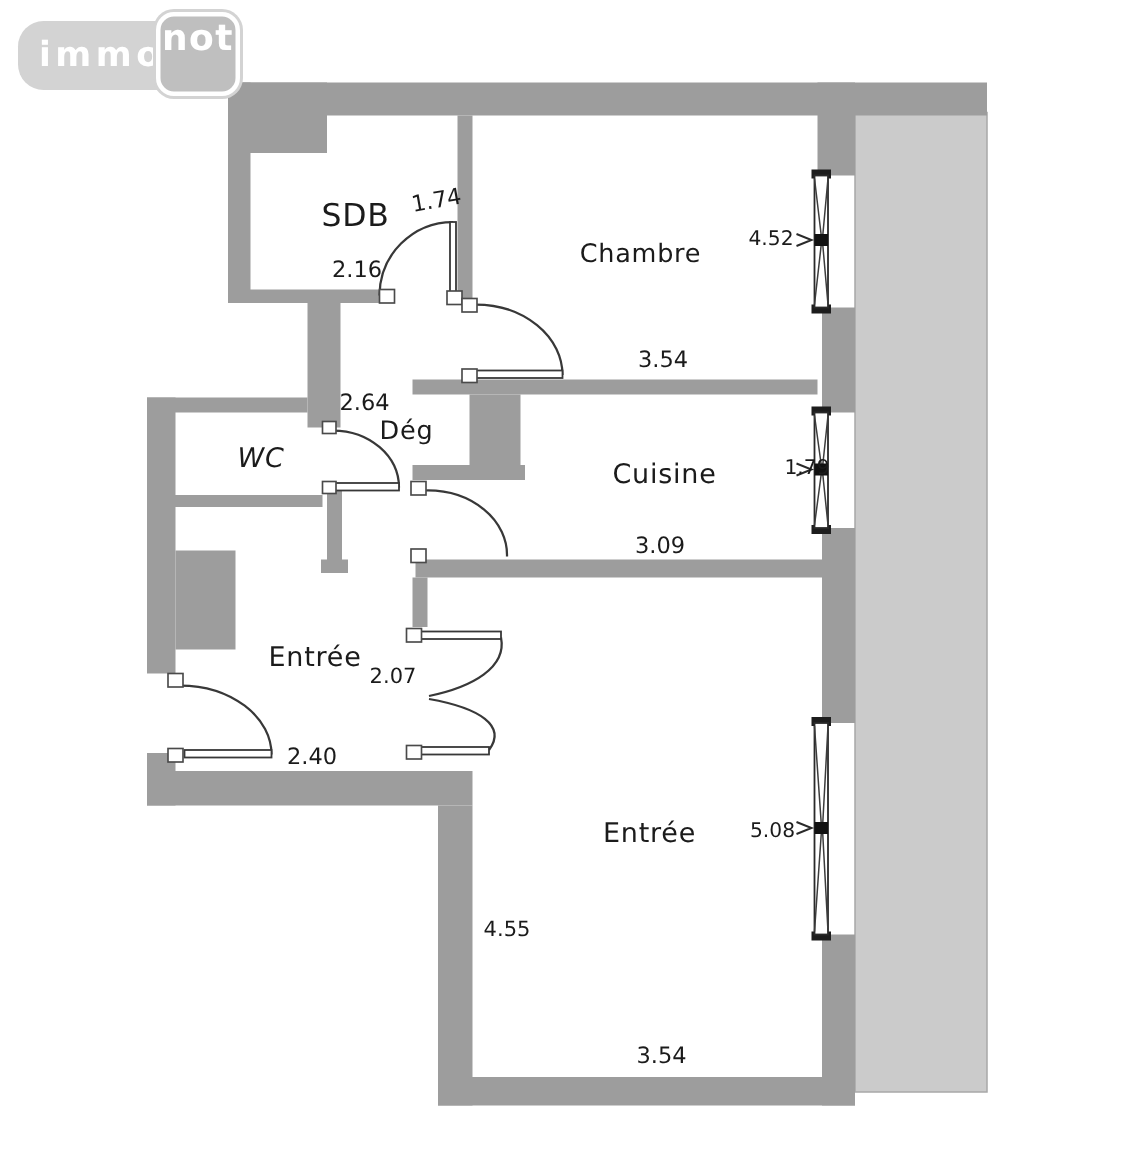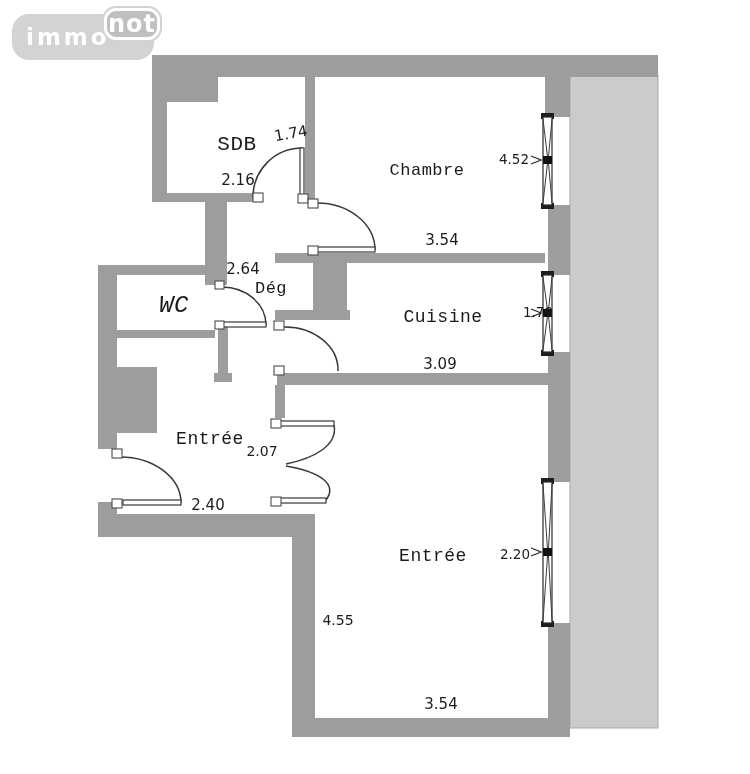--- a/index.html
+++ b/index.html
@@ -18,33 +18,33 @@
   .terrace{fill:var(--terrace);stroke:#a8a8a8;stroke-width:1;}
   .door-arc{fill:none;stroke:var(--line);stroke-width:1.5;}
   .leaf{fill:#ffffff;stroke:var(--line);stroke-width:1.2;}
   .hinge{fill:#ffffff;stroke:#4a4a4a;stroke-width:1.1;}
   .win-frame{fill:#ffffff;stroke:#2a2a2a;stroke-width:1.2;}
   .win-cap{fill:#1d1d1d;}
   .win-node{fill:#111111;}
   .win-diag{stroke:#3c3c3c;stroke-width:1;fill:none;}
   .dim-arrow{fill:none;stroke:#2a2a2a;stroke-width:1.3;}
   .lbl{position:absolute;transform:translate(-50%,-50%);white-space:nowrap;color:var(--text);line-height:1;}
-  .room-lbl{font-size:18px;letter-spacing:0.5px;font-family:Liberation Mono, monospace;}
+  .room-lbl{font-size:18px;letter-spacing:0.5px;}
   .dim-lbl{font-size:15px;}
   .lbl-sdb{font-size:21px;}
-  .lbl-wc{font-size:24px;font-style:italic;text-align:right;}
+  .lbl-wc{font-size:18px;font-style:italic;text-align:right;}
   .lbl-chambre{font-size:17px;}
   .lbl-174{transform:translate(-50%,-50%) rotate(-10deg);}
   
   #logo{position:absolute;left:12px;top:8px;width:148px;height:42px;}
   #logo .pill{position:absolute;left:0;top:6px;width:142px;height:46px;background:var(--logo-pill);
     border-radius:17px;display:flex;align-items:center;padding-left:14px;box-sizing:border-box;}
   #logo .immo{color:#ffffff;font-size:23px;letter-spacing:3px;font-weight:bold;}
-  #logo .not-block{position:absolute;left:92px;top:0;width:56px;height:32px;background:var(--logo-block);
-    border:3px solid #ffffff;border-radius:12px;box-sizing:border-box;display:flex;align-items:center;
+  #logo .not-block{position:absolute;left:92px;top:0;width:56px;height:56px;background:var(--logo-block);
+    border:3px solid #ffffff;border-radius:12px;box-sizing:border-box;display:flex;align-items:flex-start;
     justify-content:center;box-shadow:0 0 0 2px var(--logo-pill);}
   #logo .not{color:#ffffff;font-size:24px;font-weight:bold;letter-spacing:1px;}
 </style>
 </head>
 <body>
 
 <div id="stage">
 
   <svg id="plan-svg" width="750" height="774" viewBox="0 0 750 774">
 
@@ -159,21 +159,21 @@
 
   <span class="lbl dim-lbl lbl-174" style="left:291px;top:134px;">1.74</span>
   <span class="lbl dim-lbl" style="left:238px;top:180px;">2.16</span>
   <span class="lbl dim-lbl" style="left:514px;top:160px;font-size:13.5px;">4.52</span>
   <span class="lbl dim-lbl" style="left:442px;top:240px;">3.54</span>
   <span class="lbl dim-lbl" style="left:243px;top:269px;">2.64</span>
   <span class="lbl dim-lbl" style="left:514px;top:313px;font-size:13.5px;margin-left:24px;">1.79</span>
   <span class="lbl dim-lbl" style="left:440px;top:364px;">3.09</span>
   <span class="lbl dim-lbl" style="left:262px;top:451px;font-size:14px;">2.07</span>
   <span class="lbl dim-lbl" style="left:208px;top:505px;">2.40</span>
-  <span class="lbl dim-lbl" style="left:515px;top:555px;font-size:13.5px;">2.20</span>
+  <span class="lbl dim-lbl" style="left:515px;top:555px;font-size:13.5px;">5.08</span>
   <span class="lbl dim-lbl" style="left:338px;top:620px;font-size:14px;">4.55</span>
   <span class="lbl dim-lbl" style="left:441px;top:704px;">3.54</span>
 
   <div id="logo">
     <div class="pill">
       <span class="immo">immo</span>
     </div>
     <div class="not-block">
       <span class="not">not</span>
     </div>

